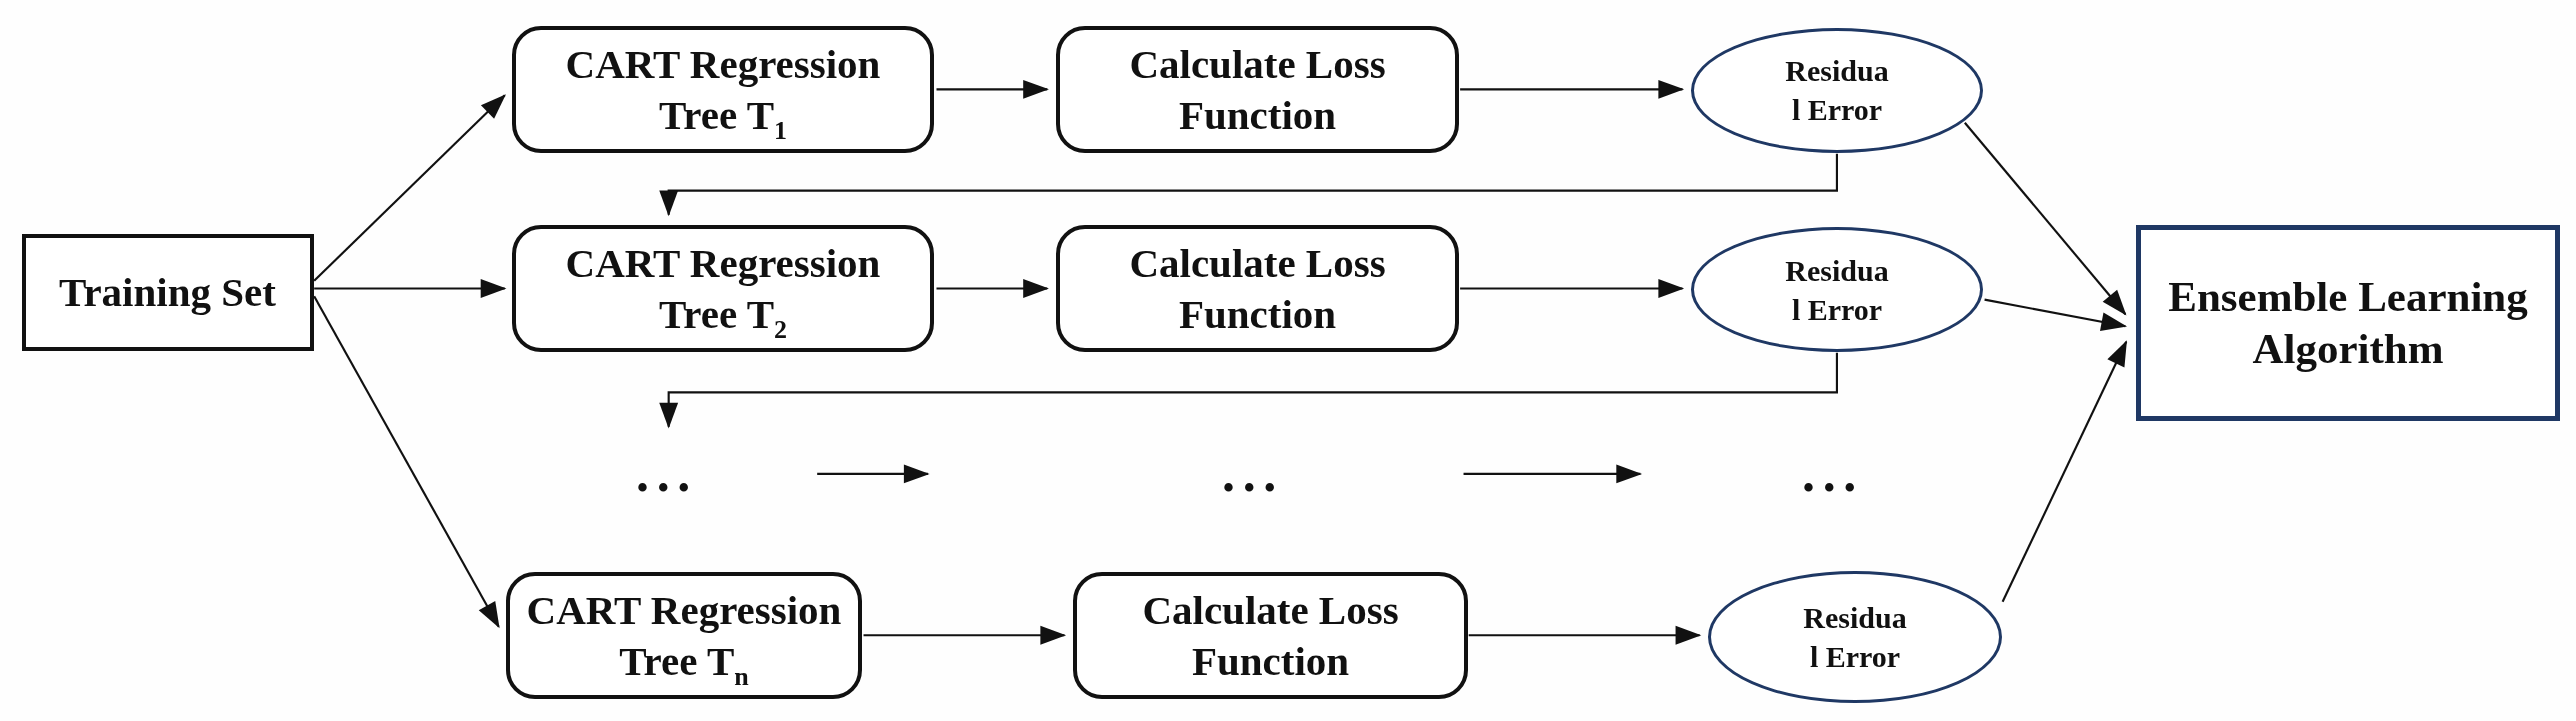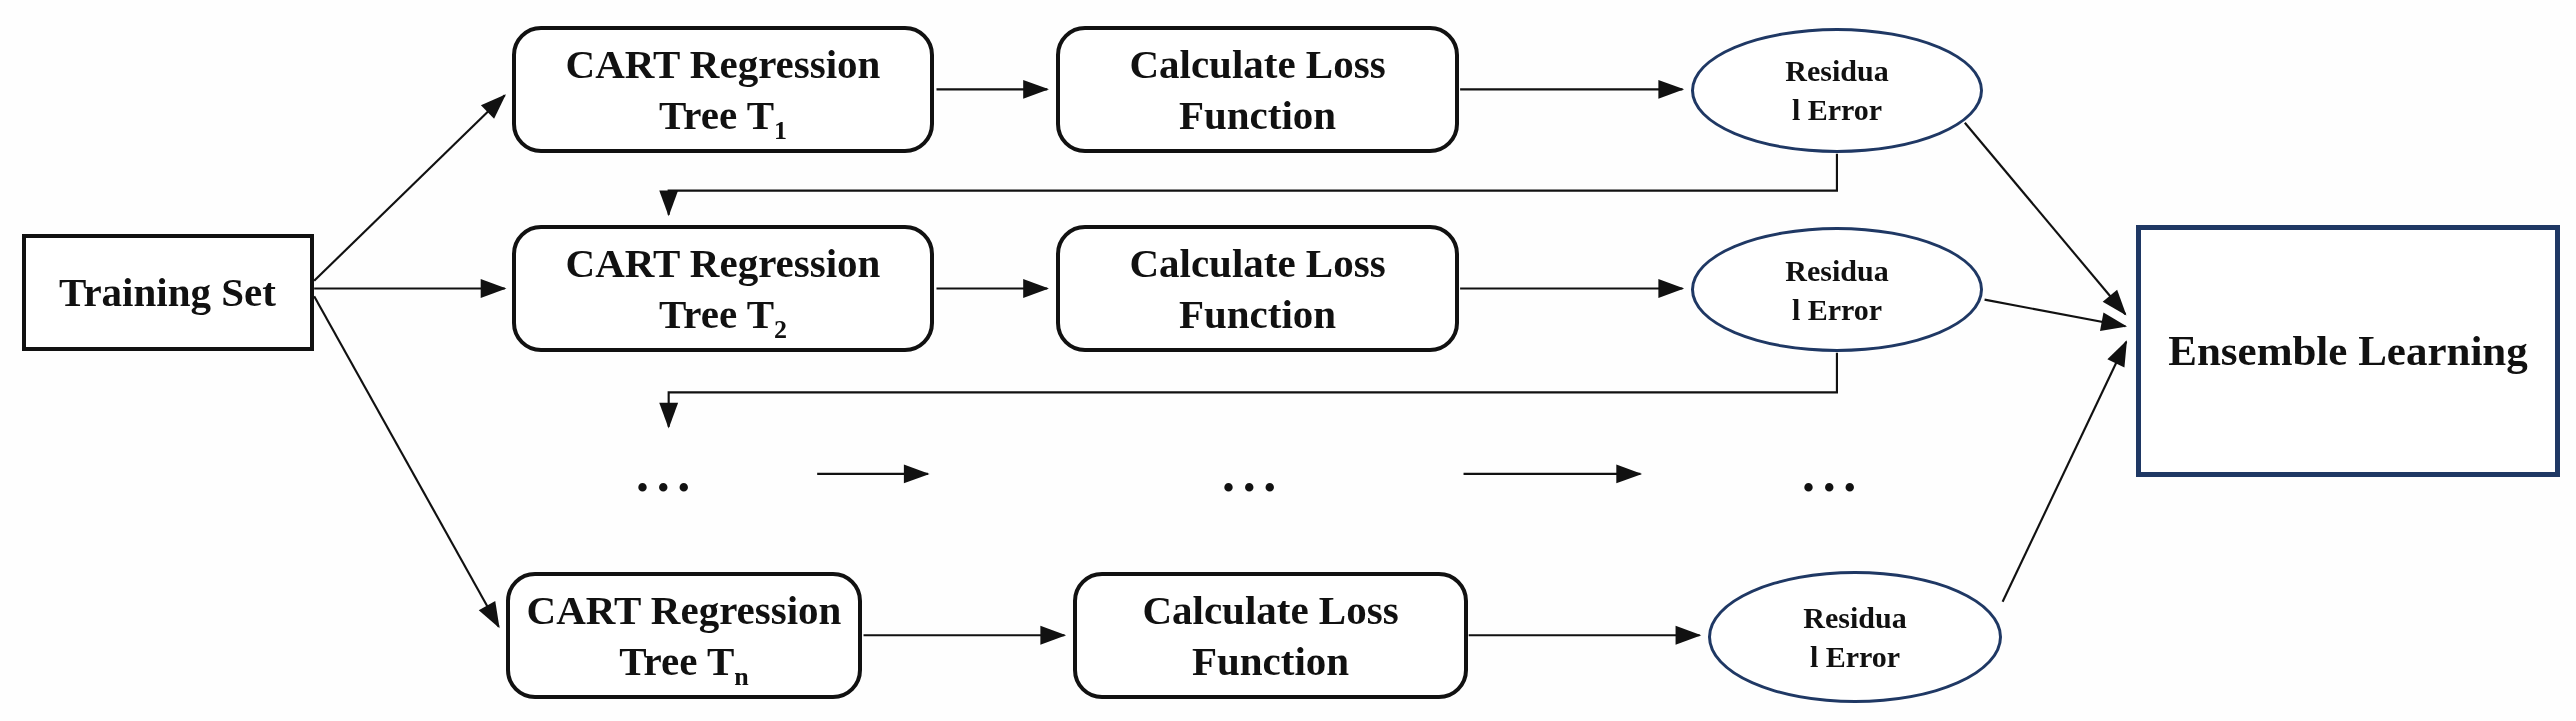--- a/index.html
+++ b/index.html
@@ -47,21 +47,21 @@
     left: 21.5px; top: 234px; width: 292px; height: 117px;
     font-size: 41px;
   }
   .ellipse {
     border: 3.4px solid #1f3864;
     border-radius: 50%;
     font-size: 30px;
     line-height: 1.3;
   }
   .ensemble {
-    left: 2136px; top: 225px; width: 424px; height: 252px;
+    left: 2136px; top: 225px; width: 424px; height: 196px;
     border: 5.2px solid #1f3864;
     font-size: 43px;
   }
   .dots {
     position: absolute;
     width: 120px;
     height: 69px;
     display: flex;
     align-items: center;
     justify-content: center;
@@ -168,16 +168,17 @@
     <span>Calculate Loss</span>
     <span>Function</span>
   </div>
   <div class="node ellipse ell-n">
     <span>Residua</span>
     <span>l Error</span>
   </div>
 
   <div class="node ensemble">
     <span>Ensemble Learning</span>
+    <span>Algorithm</span>
   </div>
 
 </div>
 
 
 </body></html>

